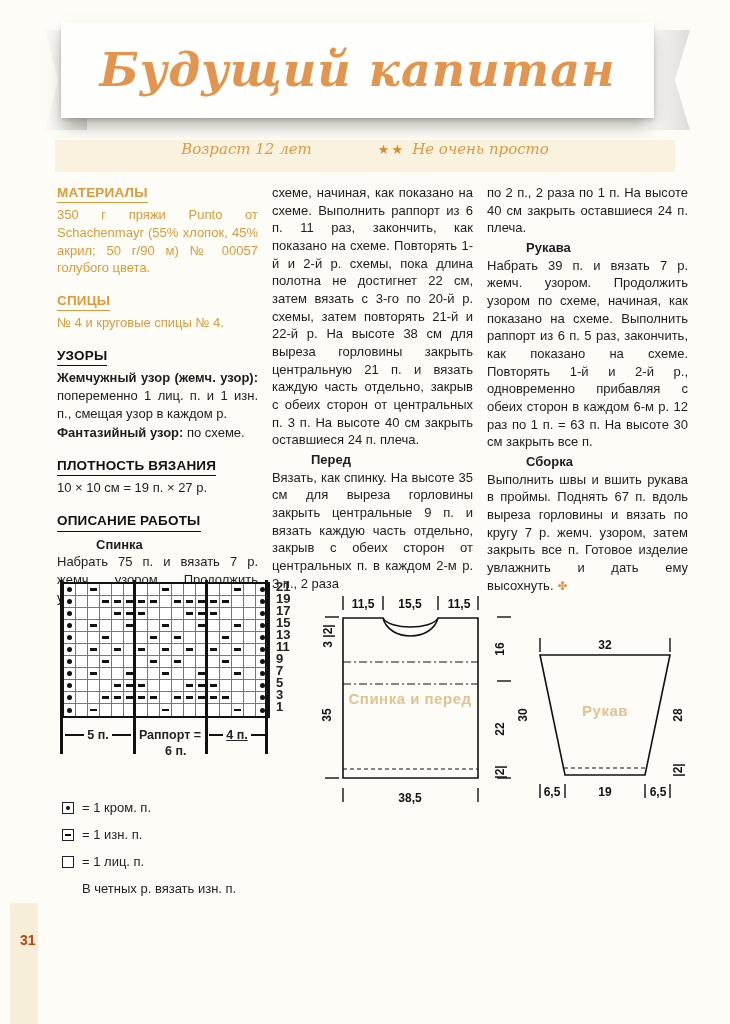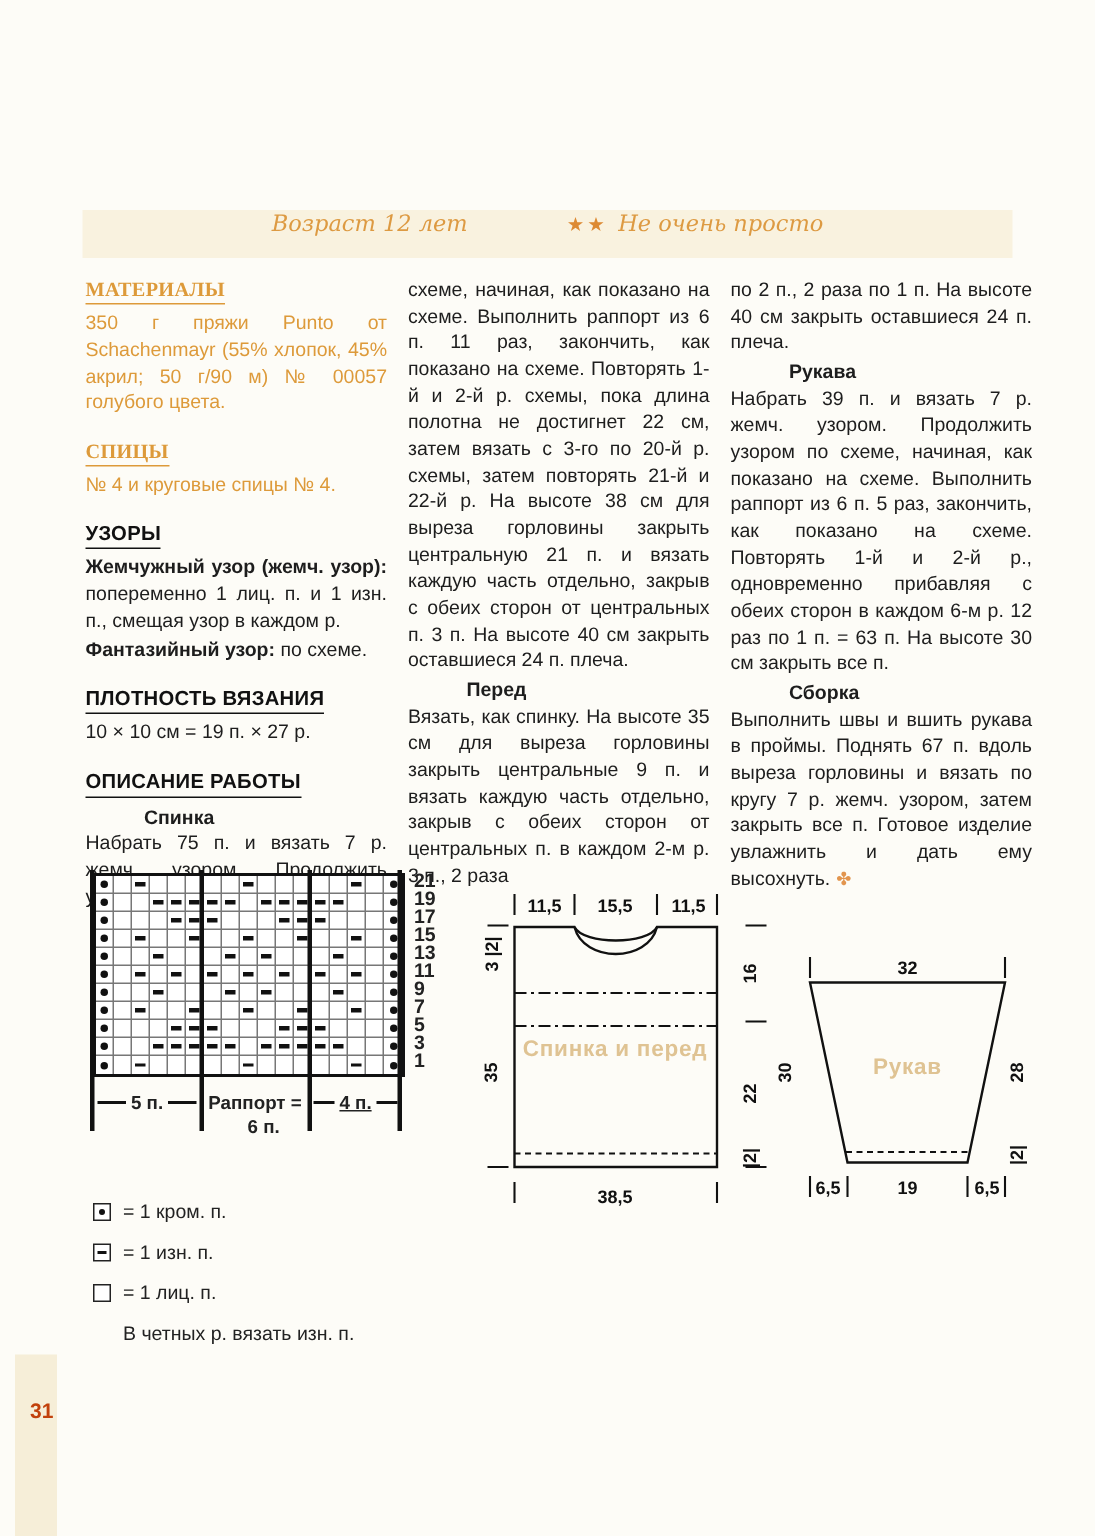--- a/index.html
+++ b/index.html
@@ -23,21 +23,21 @@
            display:flex;justify-content:center;gap:66px;}
   .info-item{font-family:"DejaVu Serif",serif;font-style:italic;font-size:15px;color:#dd9a42;}
   .stars{color:#dd8a33;font-style:normal;font-size:13px;margin-right:7px;letter-spacing:2px;}
 
   
   .cols{position:absolute;left:57px;top:184px;width:632px;display:flex;gap:14px;}
   .col{width:201px;font-size:13px;line-height:1.36;text-align:justify;color:#1d1d1d;}
   .sec-head{font-weight:bold;font-size:13.5px;display:inline-block;border-bottom:1.6px solid currentColor;
             margin:13px 0 3px 0;letter-spacing:.2px;}
   .sec-head.first{margin-top:0;}
-  .sec-head.orange{color:#dd9a3a;font-family:Liberation Serif, serif;}
+  .sec-head.orange{color:#dd9a3a;}
   .sec-head.dark{color:#111;}
   .col p{margin:0 0 2px 0;}
   .col p.orange{color:#dd9a3a;}
   .subhead{font-weight:bold;margin:1px 0 0 0;text-align:left;padding-left:39px;}
   .endmark{color:#e2954e;font-size:12px;padding-left:4px;}
 
   
   .chart{position:absolute;left:62px;top:582px;}
   .grid{position:relative;display:grid;grid-template-columns:repeat(17,12px);
         grid-auto-rows:12px;border:2px solid #111;width:204px;background:#fff;}
@@ -80,20 +80,27 @@
 
   
   .margin-strip{position:absolute;left:10px;top:903px;width:28px;height:121px;background:#f6eed8;}
   .pagenum{position:absolute;left:20px;top:932px;font-size:14px;font-weight:bold;color:#c2410c;}
 </style>
 </head>
 <body>
 
 <div id="page">
 
+  <div class="banner-wrap">
+    <div class="fold left"></div>
+    <div class="fold right"></div>
+    <div class="banner-main">
+      <div class="title">Будущий капитан</div>
+    </div>
+  </div>
 
   <div class="infobar">
     <span class="info-item">Возраст 12 лет</span>
     <span class="info-item"><span class="stars">★★</span><span>Не очень просто</span></span>
   </div>
 
   <div class="cols">
     <div class="col" id="col1">
         <div><div class="sec-head orange first">МАТЕРИАЛЫ</div></div>
         <p class="orange">350 г пряжи Punto от Schachenmayr (55% хлопок, 45% акрил; 50 г/90 м) № 00057 голубого цвета.</p>

